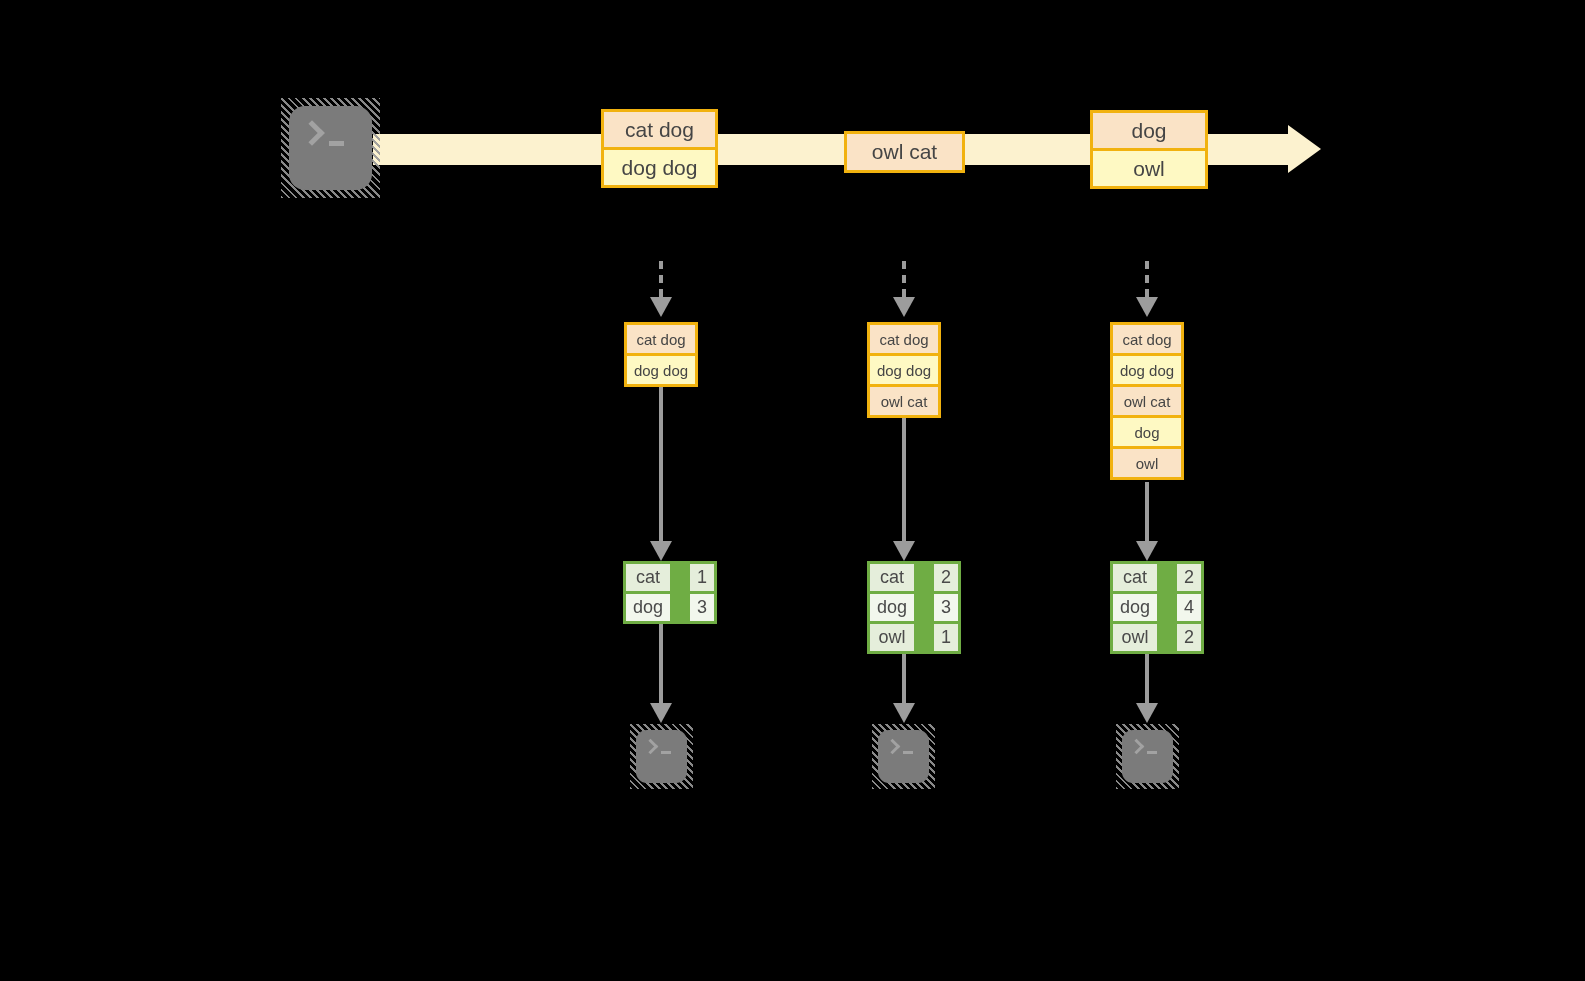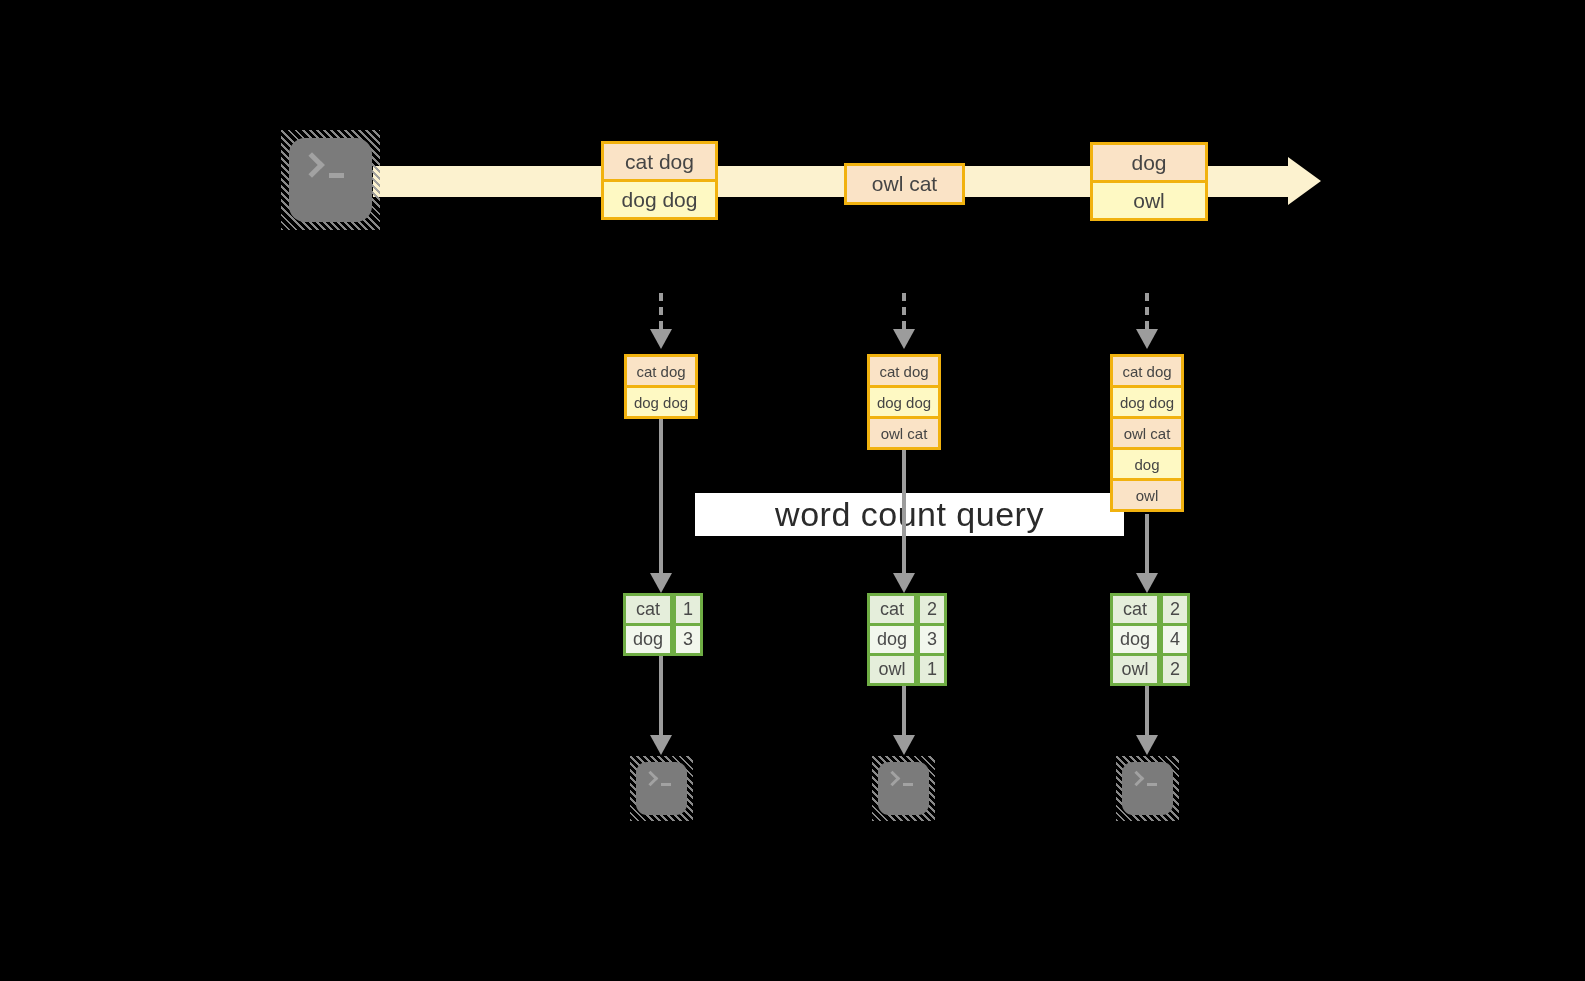--- a/index.html
+++ b/index.html
@@ -1,18 +1,18 @@
 <!DOCTYPE html>
 <html><head>
 <meta charset="utf-8">
 <style>
   html,body{margin:0;padding:0;background:#000;}
   .canvas{position:relative;width:1585px;height:981px;background:#000;
           font-family:"Liberation Sans",sans-serif;overflow:hidden;}
-  .abs{position:absolute;margin-top:32px;}
+  .abs{position:absolute;}
 
   
   .band{background:#fcf2cf;z-index:0;}
   .band-head{width:0;height:0;border-top:24px solid transparent;
              border-bottom:24px solid transparent;border-left:33px solid #fcf2cf;z-index:0;}
 
   
   .ebox{background:#f1b20f;padding:3px;display:flex;flex-direction:column;gap:3px;
         box-sizing:border-box;z-index:3;}
   .cell{display:flex;align-items:center;justify-content:center;color:#454545;}
@@ -27,21 +27,21 @@
   .vdash{width:0;border-left:4px dashed #9c9c9c;z-index:2;}
   .ahead{width:0;height:0;border-left:11px solid transparent;border-right:11px solid transparent;
          border-top:20px solid #9c9c9c;z-index:2;}
 
   
   .qbox{background:#ffffff;display:flex;align-items:center;justify-content:center;
         font-size:34px;font-weight:300;letter-spacing:.5px;color:#2b2b2b;z-index:1;}
 
   
   .gtable{background:#6fad44;padding:3px;display:flex;flex-direction:column;gap:3px;z-index:3;}
-  .trow{display:flex;gap:6px;}
+  .trow{display:flex;gap:20px;}
   .tword,.tnum{height:27px;display:flex;align-items:center;justify-content:center;
                font-size:18px;color:#4a4a4a;}
   .tword{width:44px;}
   .tnum{width:24px;}
   .rdark{background:#e5eedb;}
   .rlight{background:#f2f7ed;}
 
   
   .term{z-index:1;background:repeating-linear-gradient(45deg,
         rgba(152,152,152,.9) 0 2px, rgba(0,0,0,0) 2px 5px);}
@@ -99,23 +99,20 @@
     <div class="cell sm peach">owl cat</div>
   </div>
   <div class="abs ebox" style="left:1110px;top:322px;width:74px;">
     <div class="cell sm peach">cat dog</div>
     <div class="cell sm cream">dog dog</div>
     <div class="cell sm peach">owl cat</div>
     <div class="cell sm cream">dog</div>
     <div class="cell sm peach">owl</div>
   </div>
 
-  <div class="abs qbox" style="left:695px;top:461px;width:429px;height:43px;">
-    <span>word count query</span>
-  </div>
 
   <div class="abs vline" style="left:659px;top:387px;height:156px;"></div>
   <div class="abs ahead" style="left:650px;top:541px;"></div>
   <div class="abs vline" style="left:902px;top:418px;height:125px;"></div>
   <div class="abs ahead" style="left:893px;top:541px;"></div>
   <div class="abs vline" style="left:1145px;top:482px;height:61px;"></div>
   <div class="abs ahead" style="left:1136px;top:541px;"></div>
 
   <div class="abs gtable" style="left:623px;top:561px;">
     <div class="trow">

